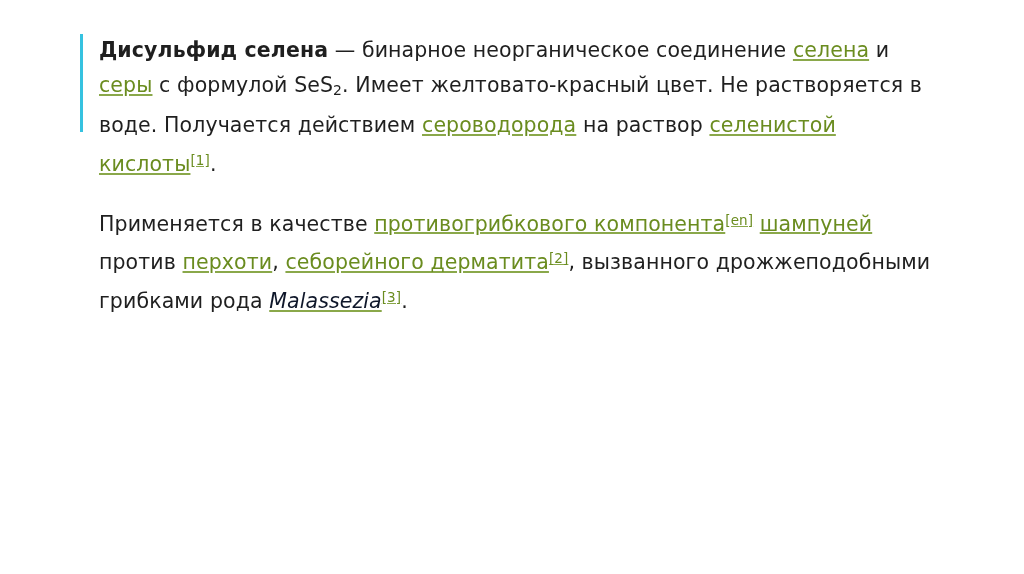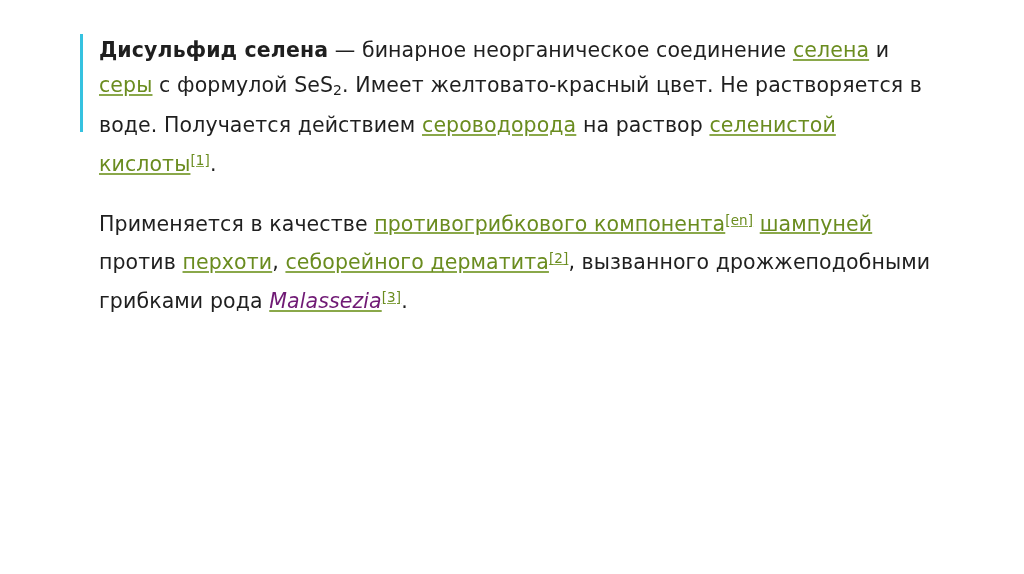--- a/index.html
+++ b/index.html
@@ -48,21 +48,21 @@
     font-weight: bold;
   }
   .link {
     color: #6a8c1f;
     text-decoration: underline;
     text-decoration-color: #8aa84a;
     text-underline-offset: 2px;
     cursor: pointer;
   }
   .link-italic {
-    color: #701a75;
+    color: #0f172a;
     text-decoration: underline;
     text-decoration-color: #8aa84a;
     text-underline-offset: 2px;
     font-style: italic;
     cursor: pointer;
   }
   sub {
     font-size: 0.68em;
     vertical-align: -0.22em;
   }

